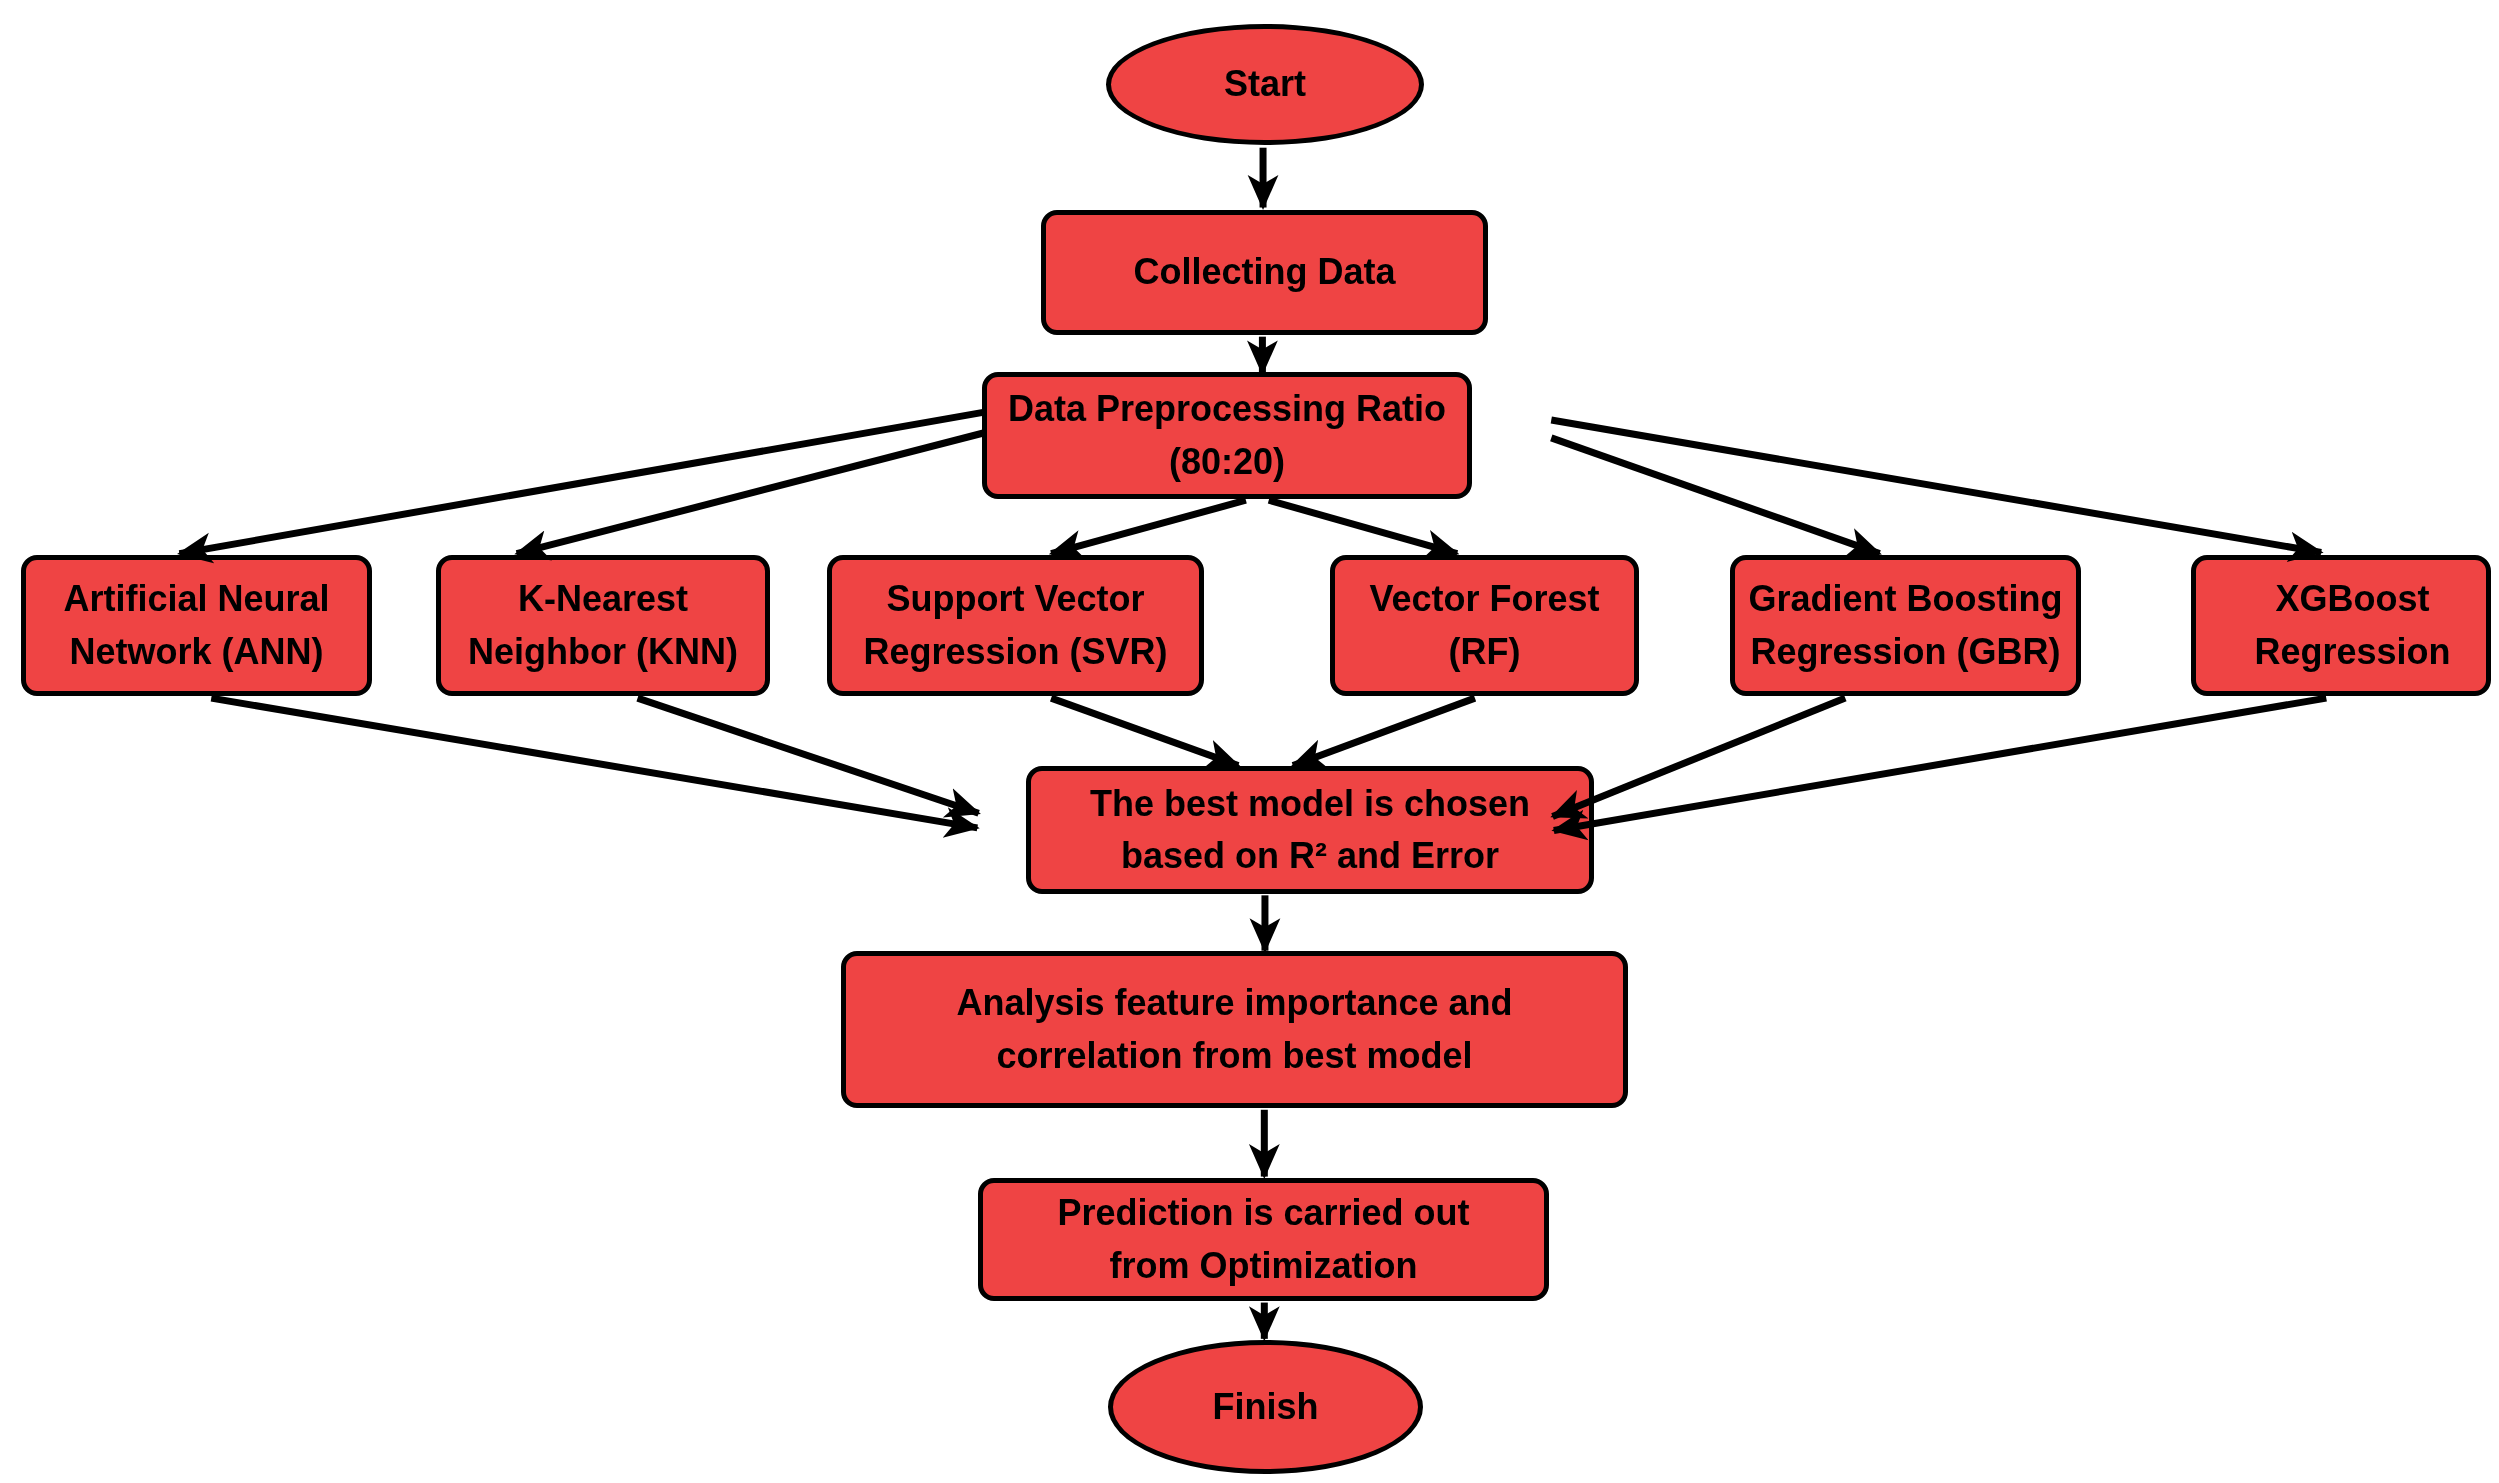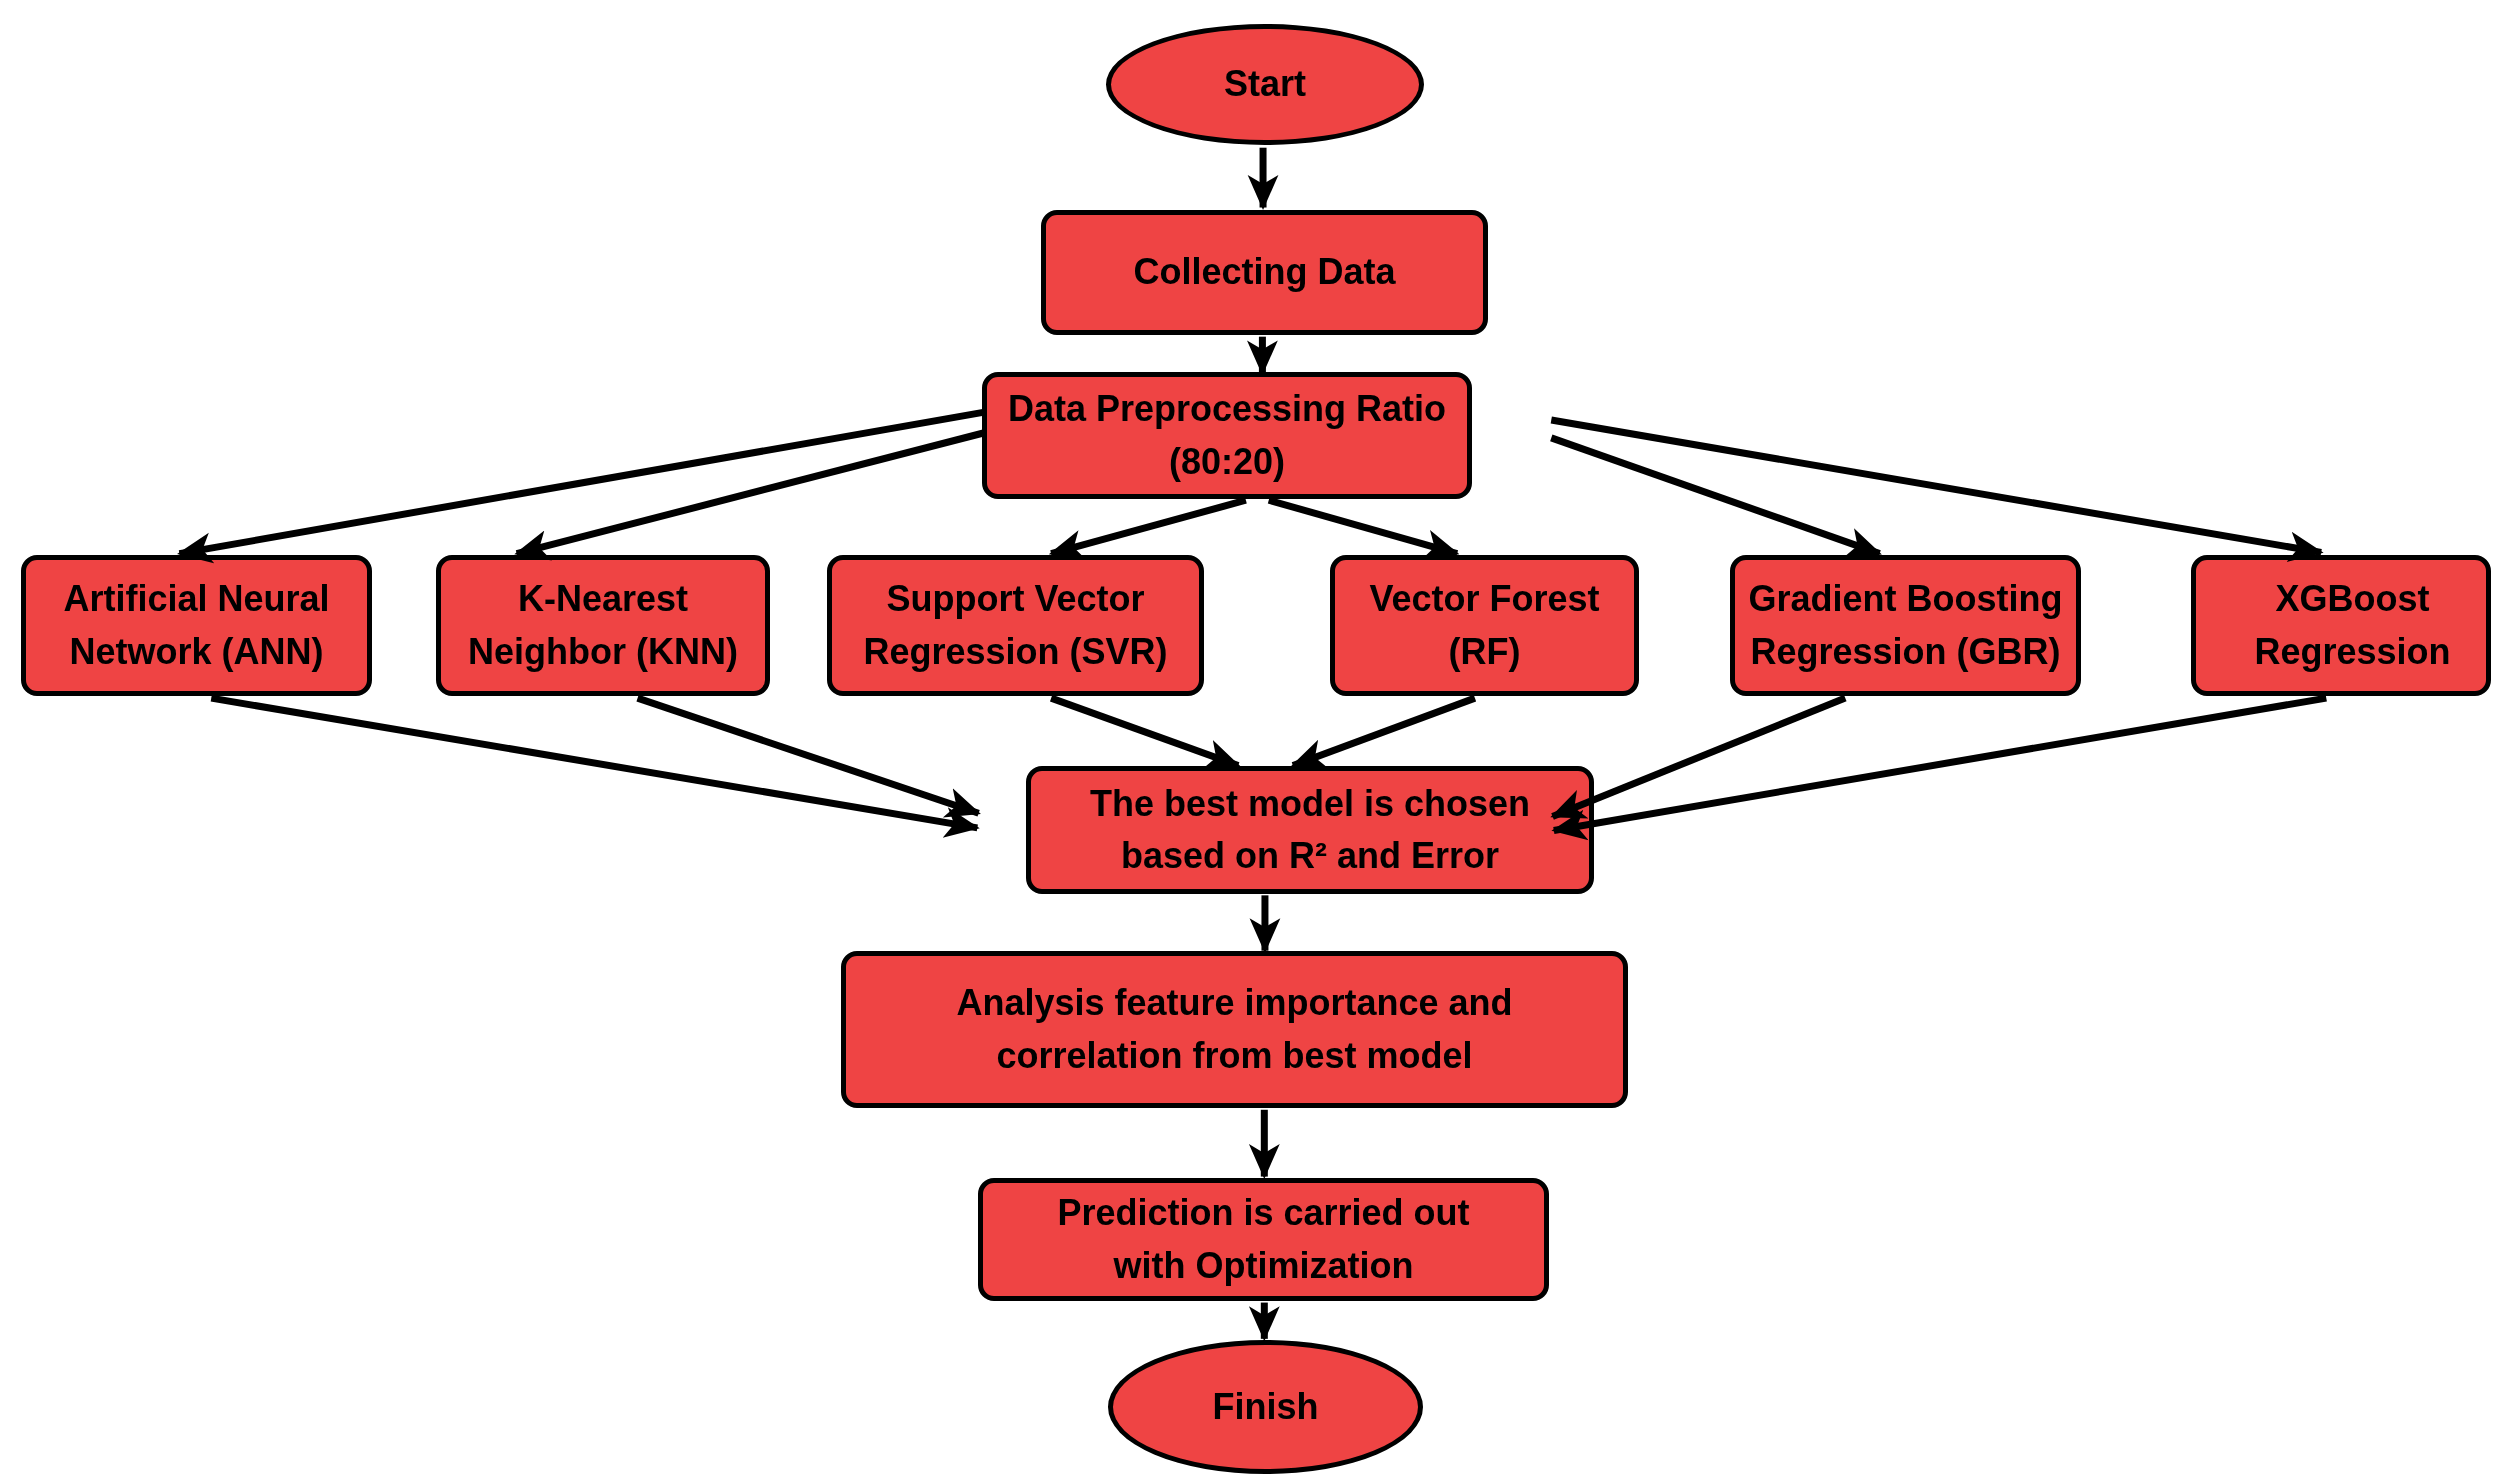--- a/index.html
+++ b/index.html
@@ -117,21 +117,21 @@
 based on R² and Error</span>
   </div>
 
   <div class="node rect" id="node-analysis">
     <span>Analysis feature importance and
 correlation from best model</span>
   </div>
 
   <div class="node rect" id="node-prediction">
     <span>Prediction is carried out
-with Optimization</span>
+from Optimization</span>
   </div>
 
   <div class="node ellipse" id="node-finish">
     <span>Finish</span>
   </div>
 
   <svg class="edges" viewBox="0 0 3929 2332">
     <defs>
       <marker id="arrowhead" viewBox="0 0 10 10" refX="9.3" refY="5" markerWidth="5" markerHeight="5" orient="auto">
         <path d="M0,0.6 L10,5 L0,9.4 L2.6,5 Z" fill="#000000"></path>

